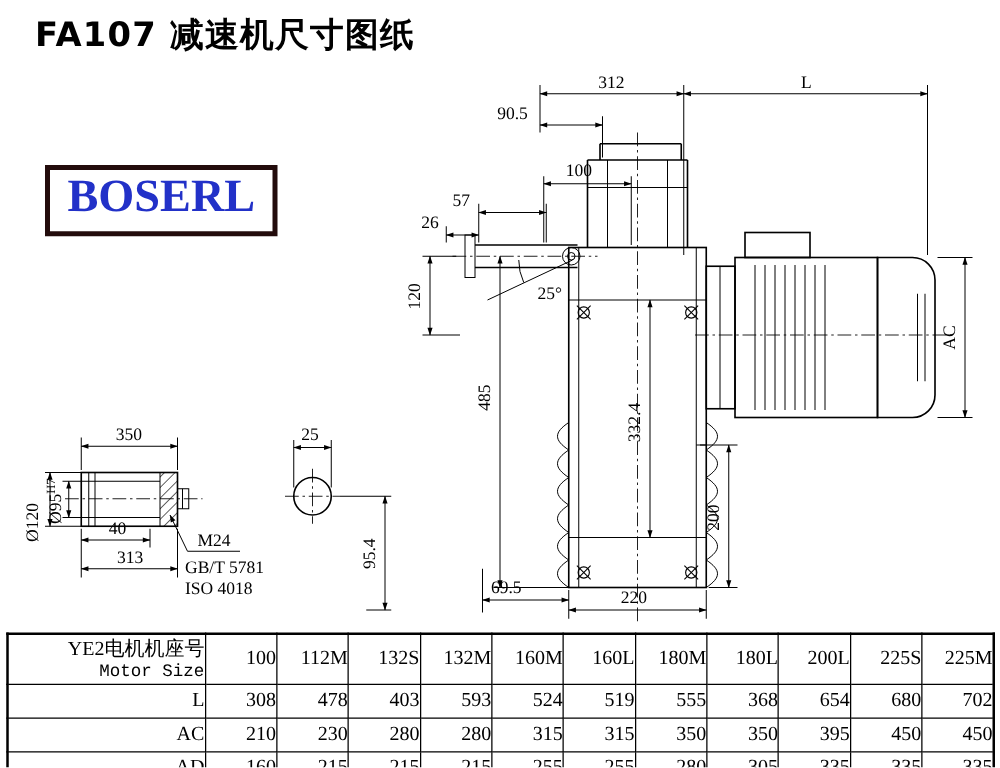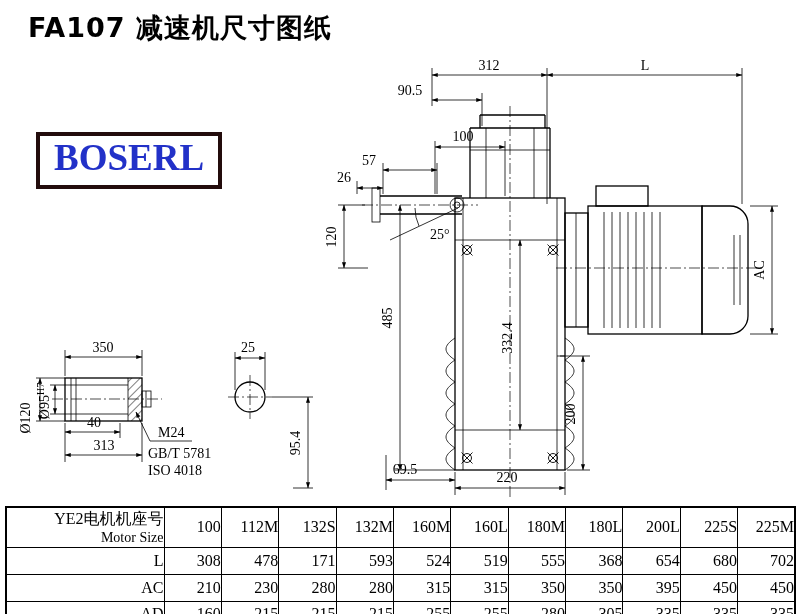--- a/index.html
+++ b/index.html
@@ -17,21 +17,21 @@
   .dl {stroke:#000; stroke-width:0.8; fill:none}
   .cl {fill:none; stroke:#000; stroke-width:0.7; stroke-dasharray:11 3 2 3}
   .dt {font:14px "Liberation Serif", serif; fill:#000}
   .sup {font-size:10px}
   table.spec {position:absolute; left:5px; top:506px; width:791px; border-collapse:collapse;
               table-layout:fixed; background:#fff; border:2px solid #000}
   .spec th,.spec td {border:1px solid #000; text-align:right; vertical-align:middle;
                      font-weight:normal; font-size:16px; padding:0; height:27px}
   .spec tr.hrow th {height:40px}
   .spec .lblcol {width:158px}
-  .lbl-en {font-family:Liberation Serif, serif; font-size:14px}
+  .lbl-en {font-family:Liberation Mono, monospace; font-size:14px}
 </style>
 </head>
 <body>
 
 <div class="page">
 
   <h1 class="title">FA107 减速机尺寸图纸</h1>
   <div class="logo">BOSERL</div>
 
   <svg class="drawing" width="800" height="505" viewBox="0 0 800 505">
@@ -226,21 +226,21 @@
       <th>180M</th>
       <th>180L</th>
       <th>200L</th>
       <th>225S</th>
       <th>225M</th>
     </tr>
     <tr>
       <td class="lblcol">L</td>
       <td>308</td>
       <td>478</td>
-      <td>171</td>
+      <td>403</td>
       <td>593</td>
       <td>524</td>
       <td>519</td>
       <td>555</td>
       <td>368</td>
       <td>654</td>
       <td>680</td>
       <td>702</td>
     </tr>
     <tr>

